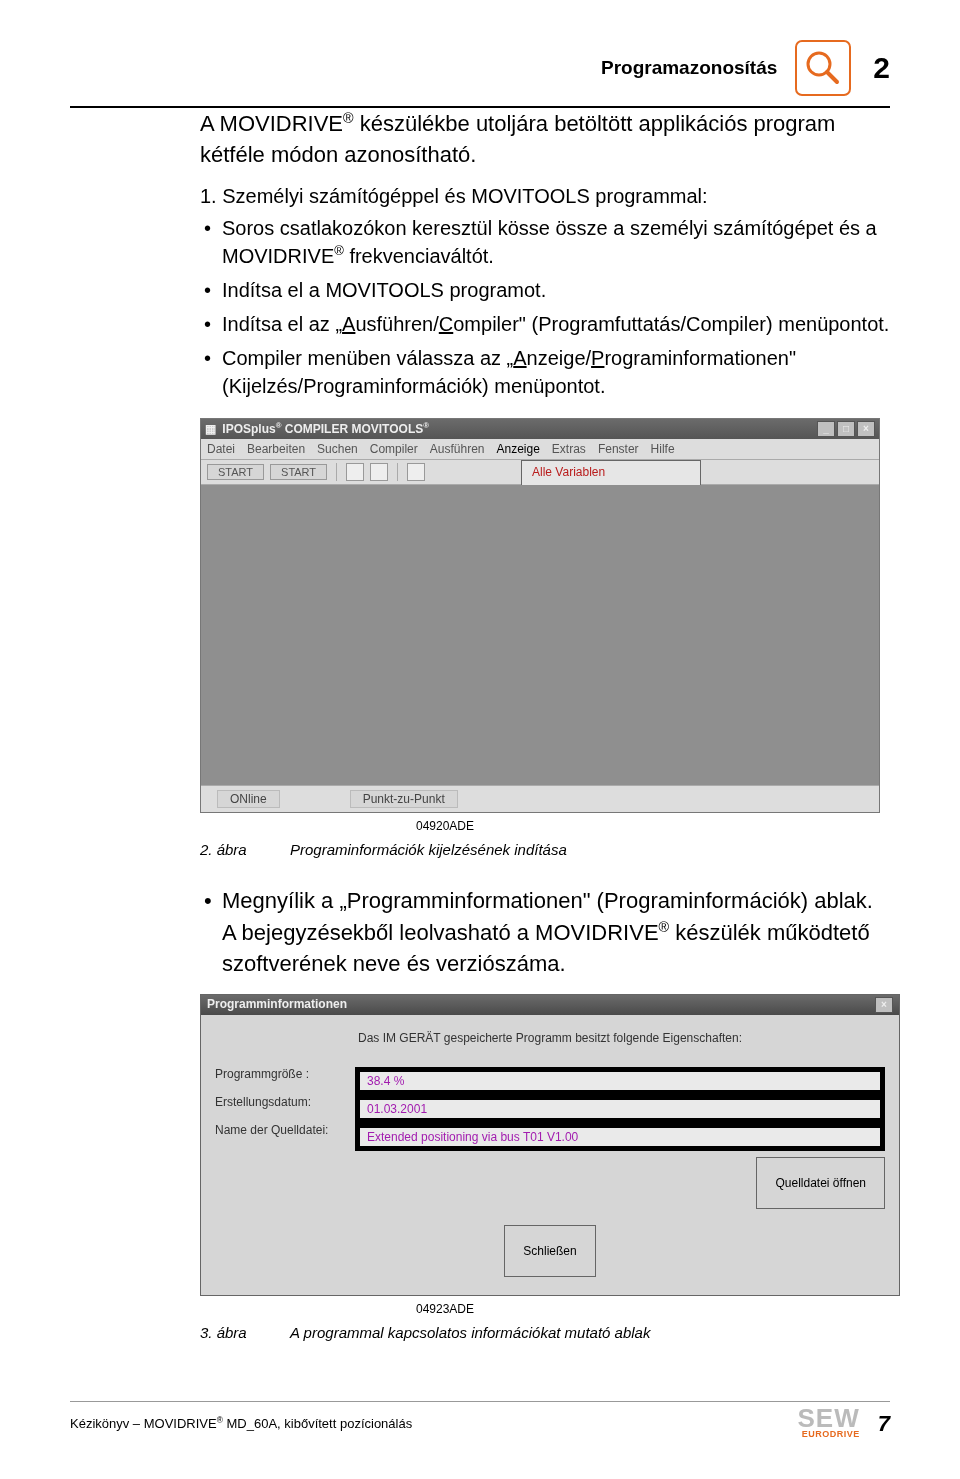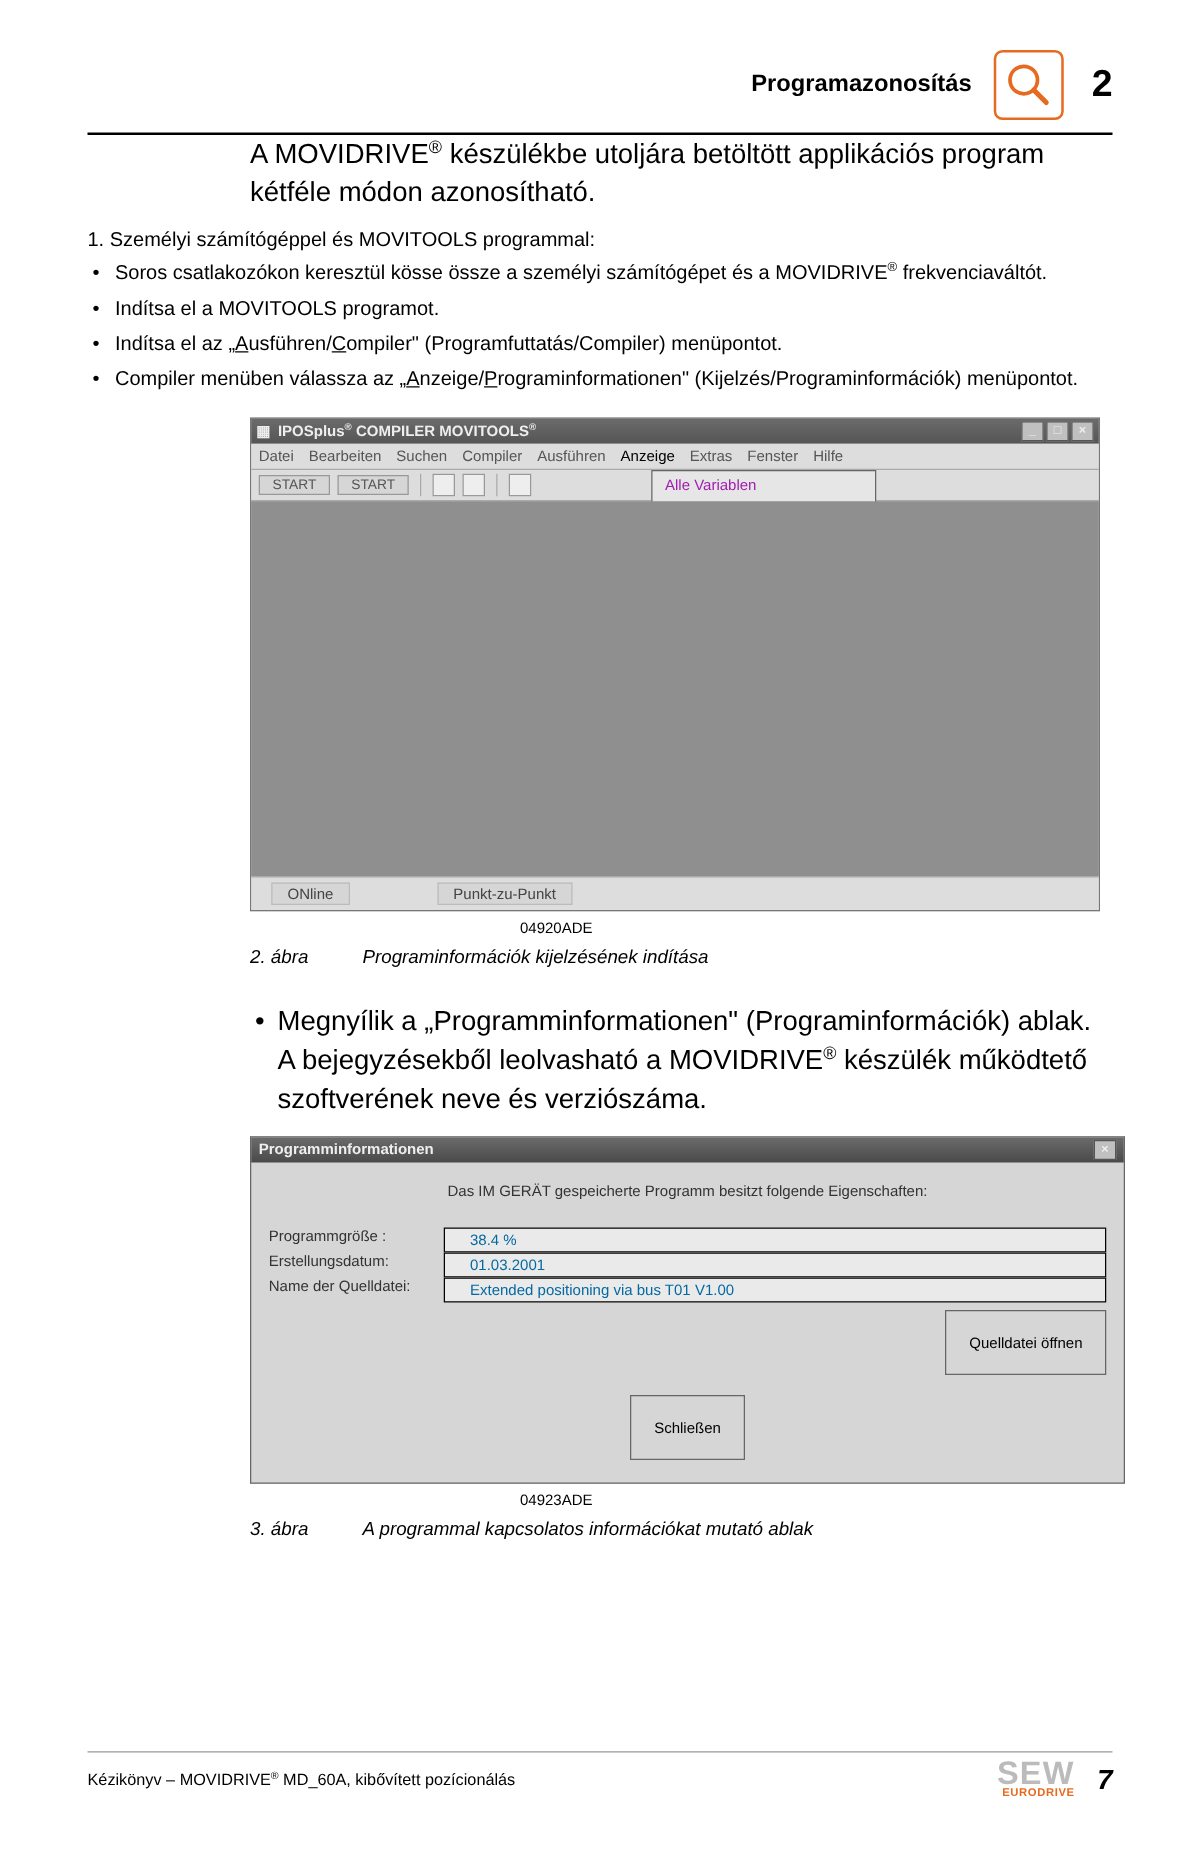--- a/index.html
+++ b/index.html
@@ -31,21 +31,21 @@
   .chapter-num { font-size: 30px; font-weight: bold; }
   .hr { border: none; border-top: 2px solid #000; margin-top: 6px; }
   .section-heading {
     color: #e66a1f;
     font-size: 21px;
     font-weight: bold;
     margin-top: 60px;
     margin-bottom: 14px;
   }
   .intro, .listblock { margin-left: 130px; font-size: 22px; line-height: 1.4; }
-  .ol { margin-top: 14px; font-size: 16px; }
+  .ol { margin-top: 14px; margin-left: 130px; font-size: 20px; }
   .ol-item { margin-bottom: 6px; }
   ul.bullets { list-style: none; padding-left: 22px; }
   ul.bullets li { position: relative; margin-bottom: 6px; line-height: 1.4; }
   ul.bullets li::before { content: "•"; position: absolute; left: -18px; }
   .u { text-decoration: underline; }
 
   
   .win {
     margin: 18px 0 6px 130px;
     width: 680px;
@@ -72,21 +72,21 @@
   .tbtn { border: 1px solid #999; background:#d6d6d6; padding: 1px 10px; font-size:11px; color:#555;}
   .tsep { width:1px; height:18px; background:#aaa; margin:0 3px;}
   .ticon { width:18px;height:18px;border:1px solid #999;background:#eee;}
   .dropdown {
     position: absolute;
     background: #e6e6e6;
     border: 1px solid #666;
     font-size: 12px;
     width: 180px;
   }
-  .dropdown-item { padding: 4px 10px; color:#a21caf;}
+  .dropdown-item { padding: 4px 10px; color:#b91c1c;}
   .dropdown-item.disabled { color:#999; }
   .dropdown-item.sel { background:#d0d0d0; color:#000; border:1px solid #888; margin:-1px;}
   .dropdown hr { border:none; border-top:1px solid #aaa; }
   .workarea { height: 300px; background: #8f8f8f; position: relative; }
   .statusbar { background:#ddd; padding:4px 16px; display:flex; gap:70px; border-top:1px solid #aaa; font-size:12px; color:#444;}
   .statusbar .cell { border:1px solid #bbb; padding:1px 12px; background:#d6d6d6;}
 
   .fig-caption { margin-left: 130px; font-size: 15px; font-style: italic; margin-top: 8px; display:flex;}
   .fig-caption .lbl { width: 90px; font-style: italic; }
   .fig-code { font-size: 12px; text-align: center; margin-right: 70px; margin-top: 4px; }
@@ -99,21 +99,21 @@
     background: #d6d6d6;
     font-family: Tahoma, Arial, sans-serif;
     font-size: 12px;
   }
   .prop-title { background: linear-gradient(#6b6b6b,#4a4a4a); color: #eee; font-weight:bold; padding:2px 6px; display:flex; }
   .prop-title .spacer { flex:1; }
   .prop-body { padding: 16px 14px 18px 14px; }
   .prop-desc { text-align:center; margin-bottom: 22px; color:#333; }
   .field-row { display:flex; align-items:flex-start; margin-bottom: 0; }
   .field-label { width: 140px; color:#333; }
-  .field-input { flex:1; background:#eaeaea; border:1px solid #000000; padding:2px 20px; color:#0369a1; }
+  .field-input { flex:1; background:#eaeaea; border:5px solid #000000; padding:2px 7px; color:#a21caf; }
   .btn { border:1px solid #666; background:#d6d6d6; padding:18px 18px; font-size:12px; }
   .center { text-align:center; margin-top: 16px;}
   .right { text-align:right; margin-top: 6px;}
 
   
   .footer {
     position: absolute;
     bottom: 40px; left: 70px; right: 70px;
     border-top: 1px solid #999;
     display: flex; align-items:center; justify-content: space-between;

